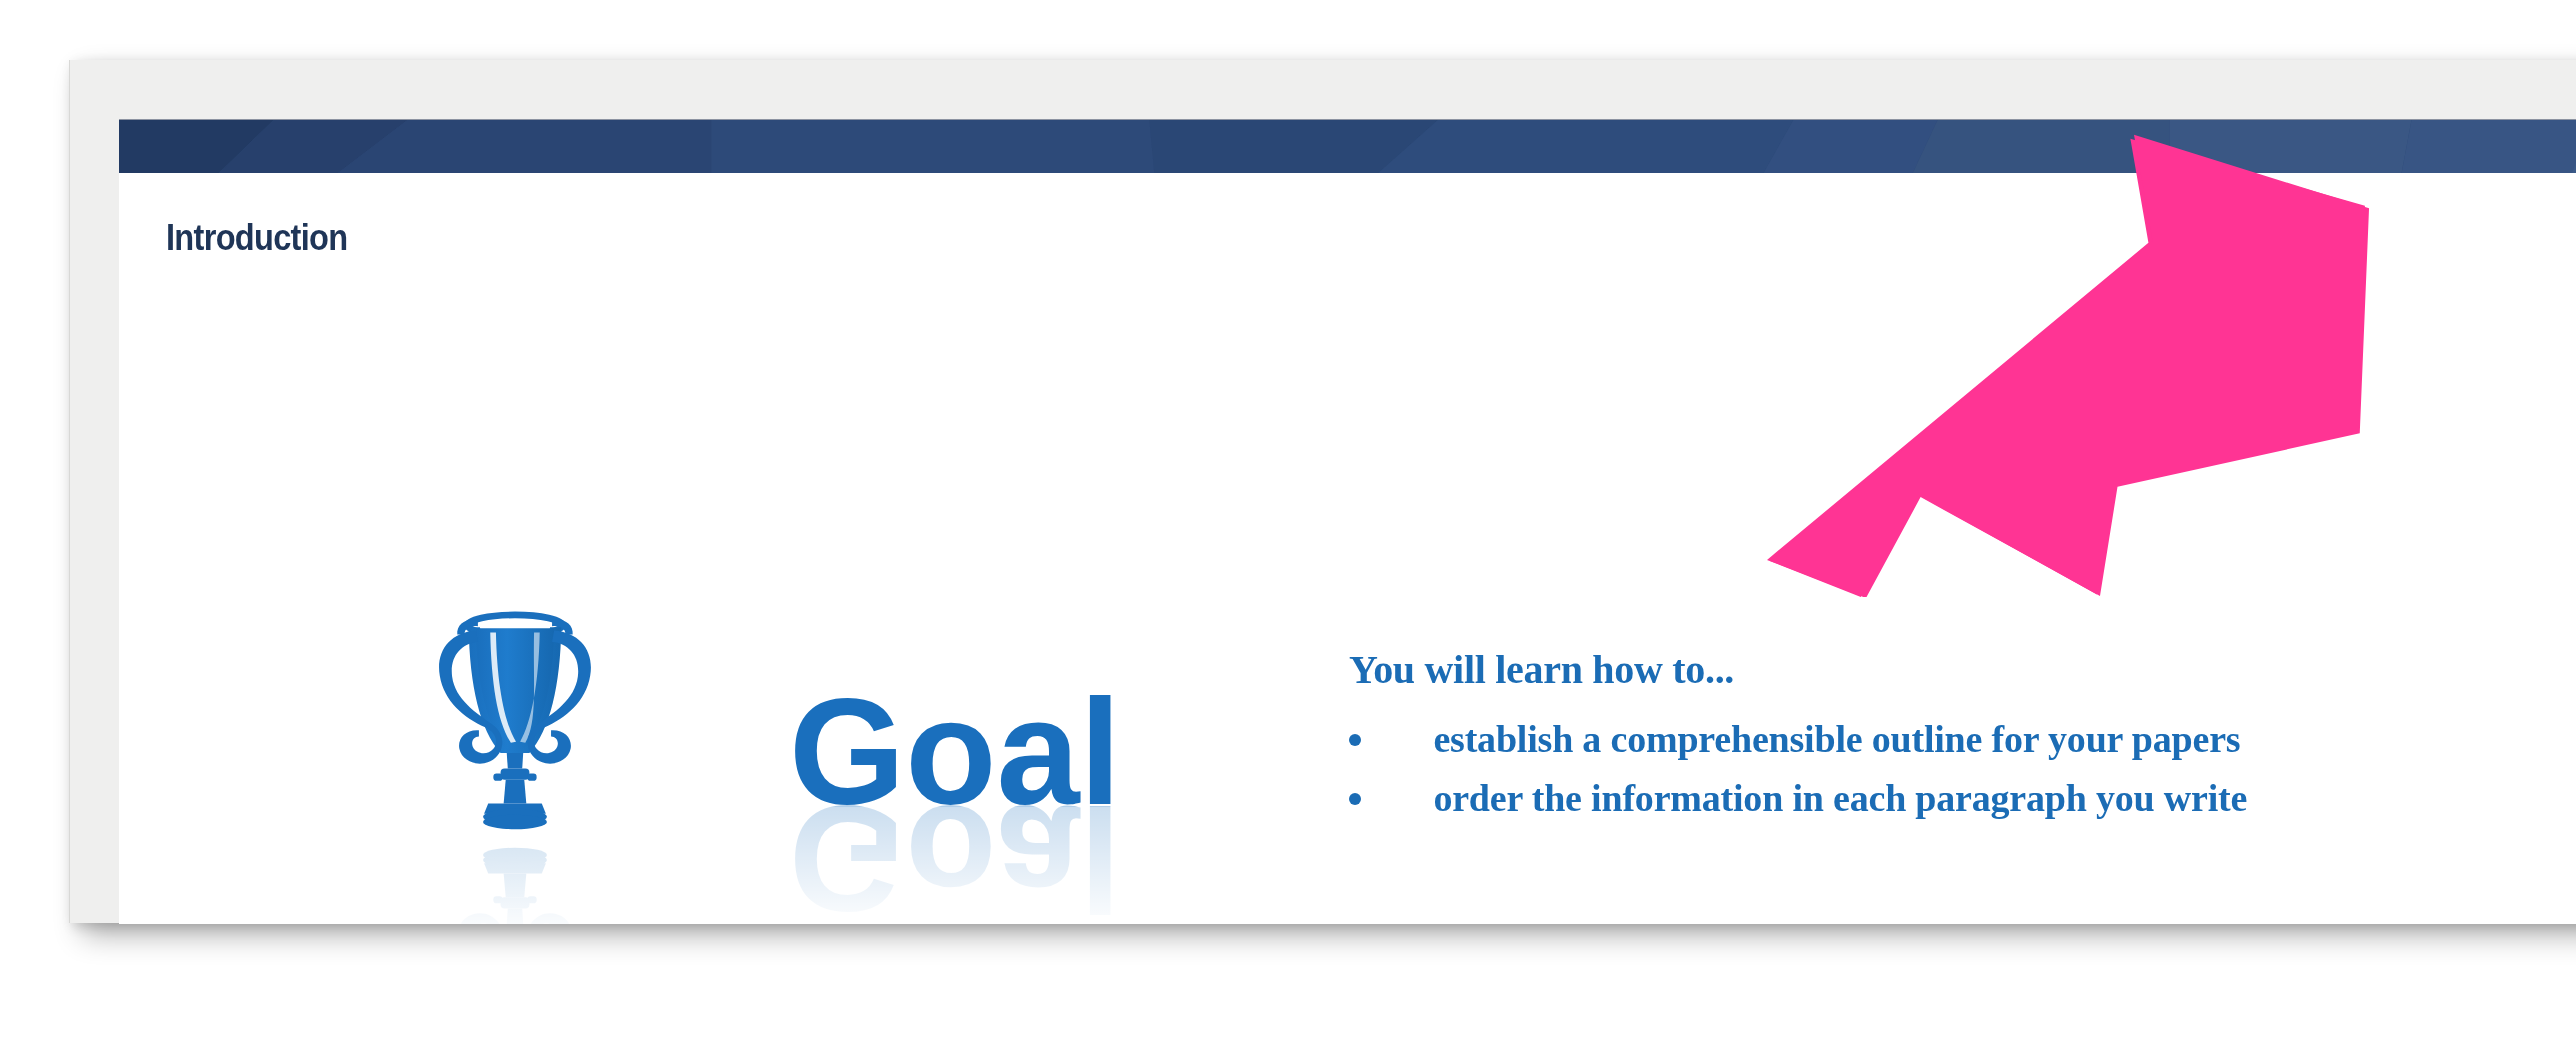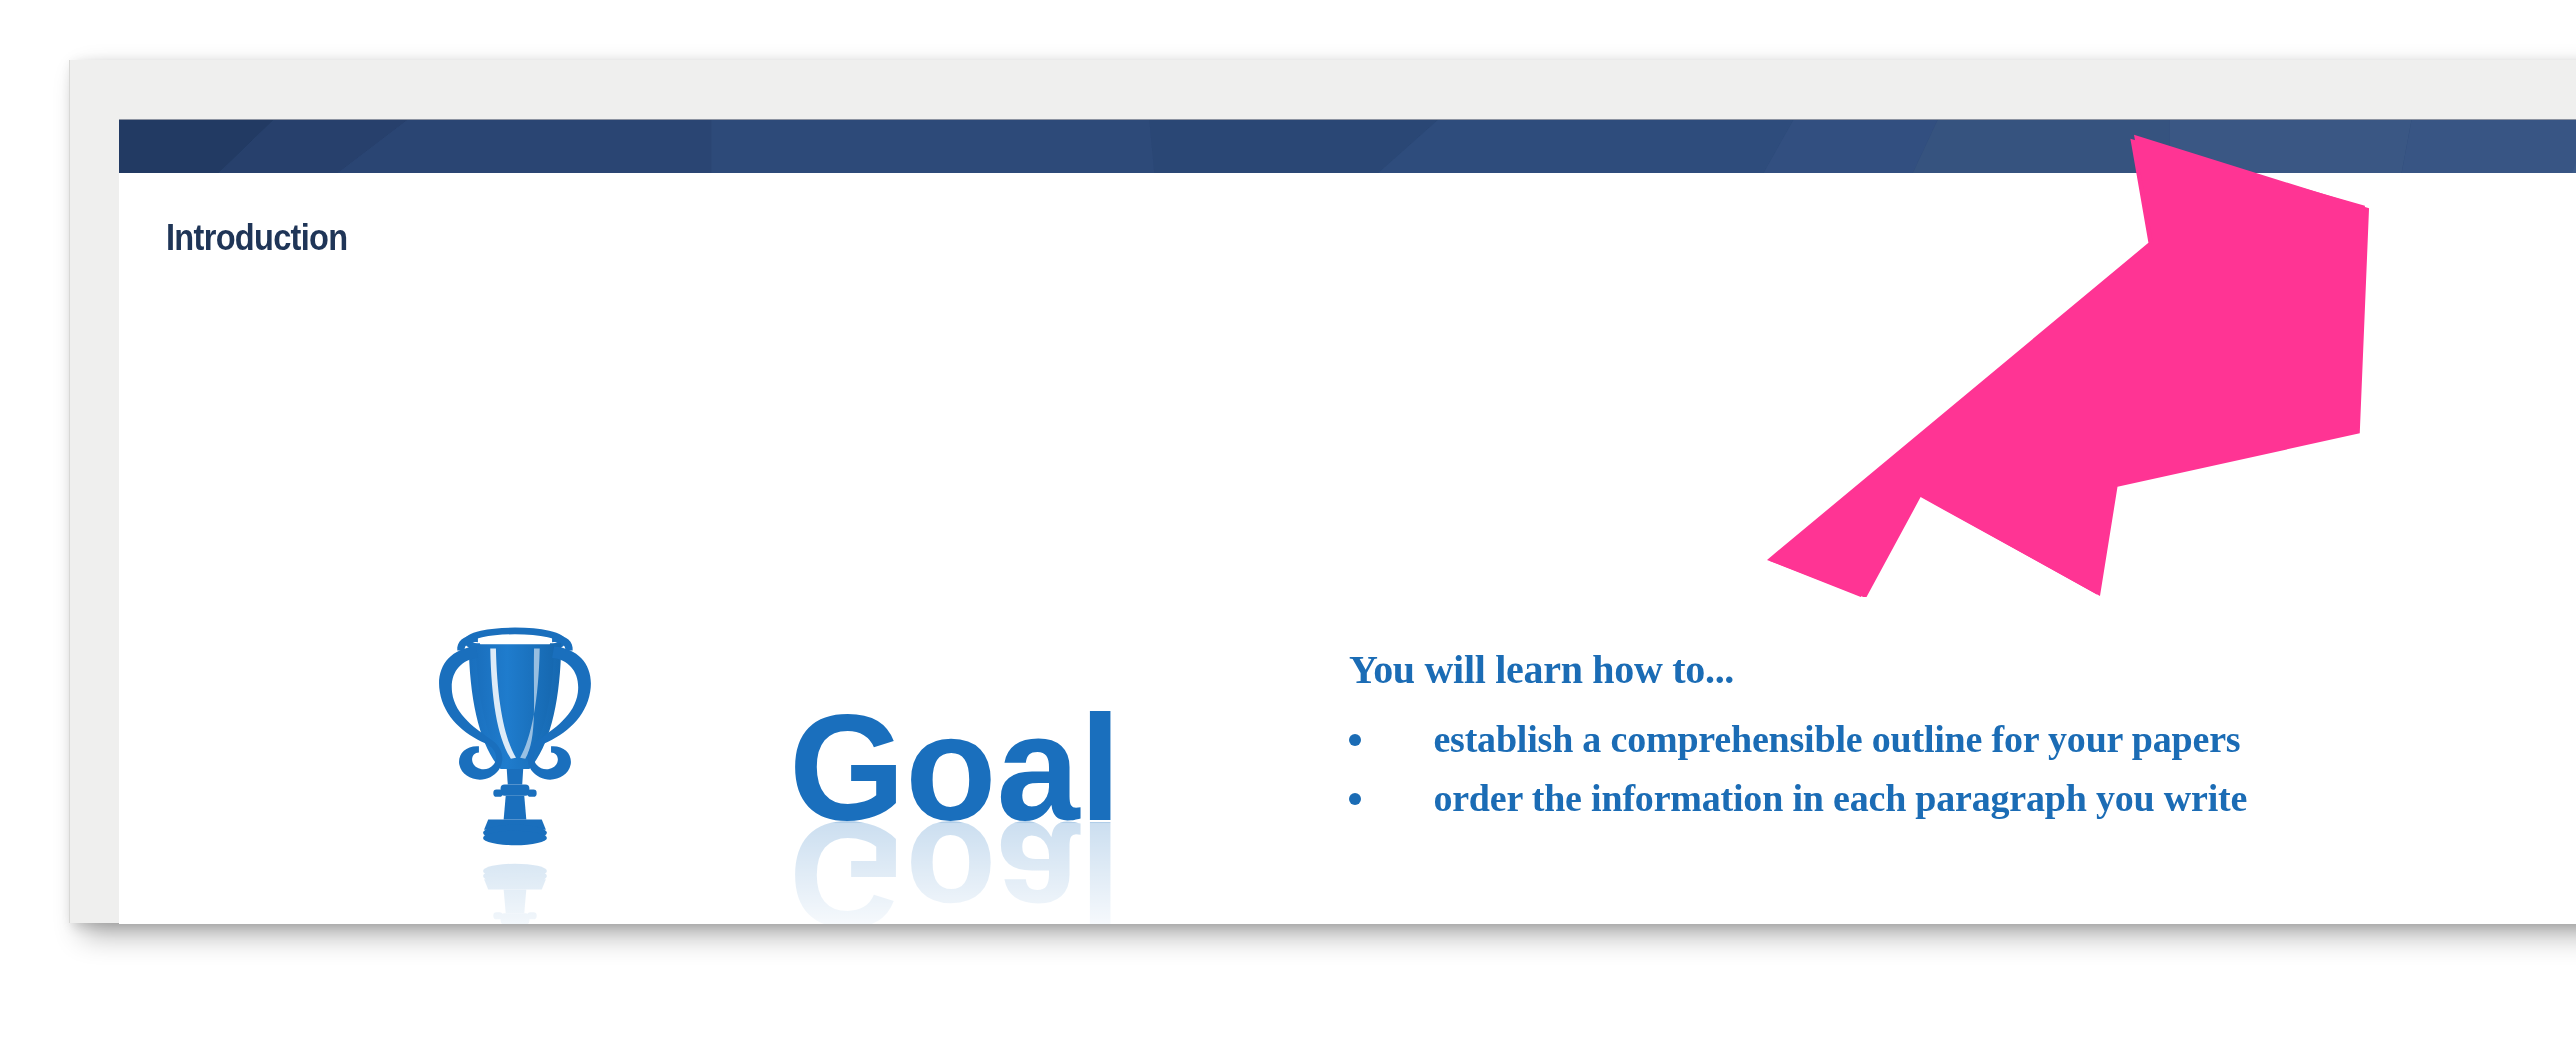--- a/index.html
+++ b/index.html
@@ -77,21 +77,21 @@
     white-space: nowrap;
     font-family: "Liberation Sans", sans-serif;
     transform: scaleX(0.88);
     transform-origin: left center;
   }
 
   
   .goal-graphic {
     position: absolute;
     left: 294px;
-    top: 426px;
+    top: 410px;
     width: 804px;
     height: 376px;
   }
   .goal-graphic svg { display: block; width: 100%; height: 100%; }
 
   
   .objectives {
     position: absolute;
     left: 1230px;
     top: 477px;

